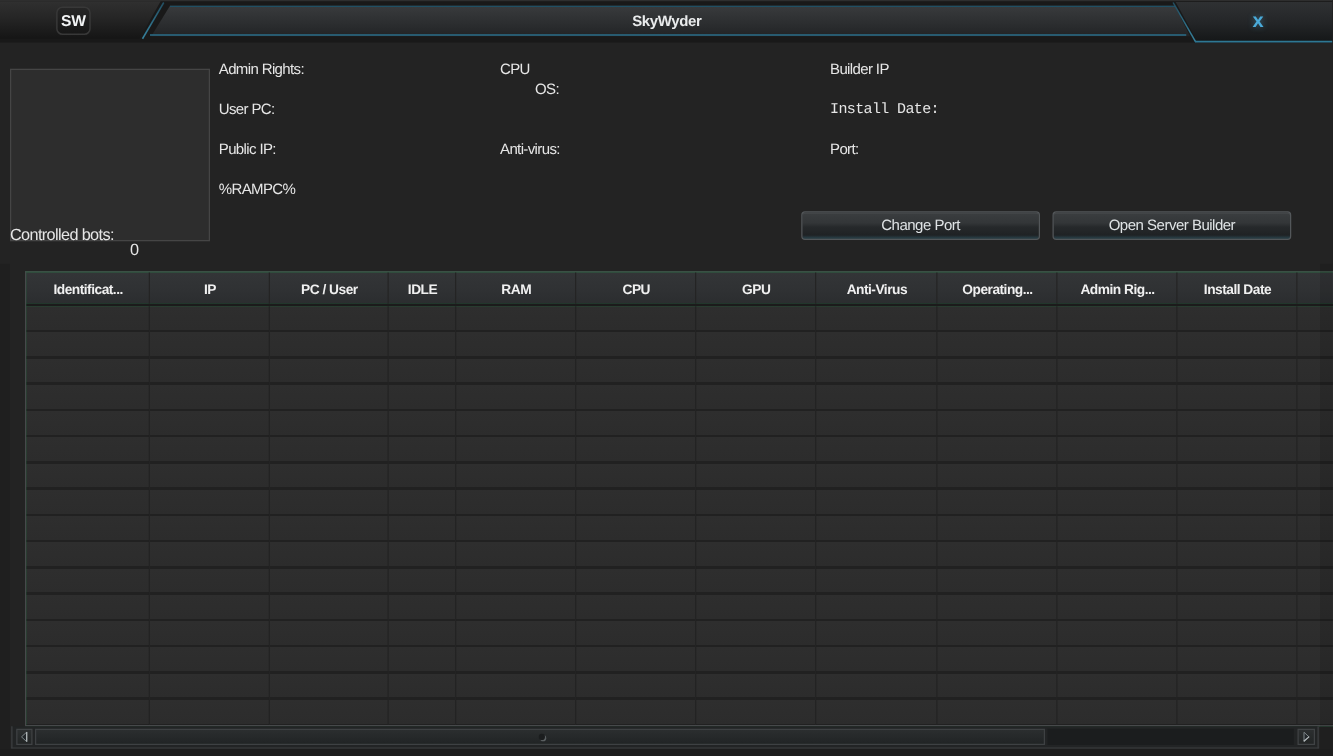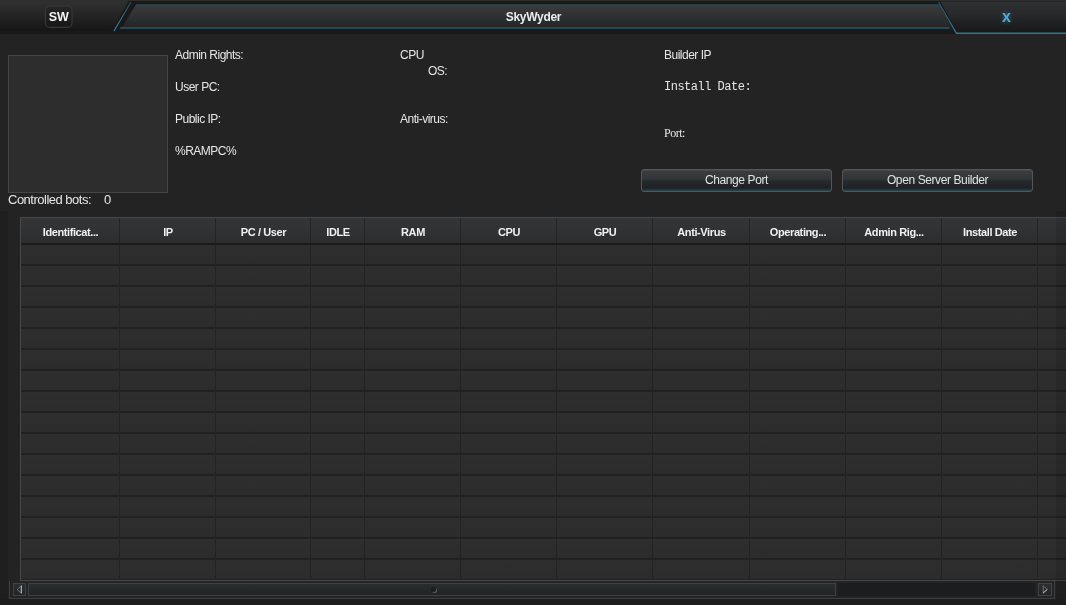--- a/index.html
+++ b/index.html
@@ -69,35 +69,35 @@
 
     <rect x="45.5" y="5.8" width="26.5" height="21.6" rx="4.5" fill="url(#gSW)" stroke="#383838" stroke-width="1.2"></rect>
     <text x="58.8" y="20.8" font-family="Liberation Sans, sans-serif" font-size="12.5" font-weight="bold" fill="#f2f4f5" text-anchor="middle">SW</text>
 
     <text x="533.5" y="20.9" font-family="Liberation Sans, sans-serif" font-size="12" font-weight="bold" fill="#e9ebec" letter-spacing="-0.3" text-anchor="middle">SkyWyder</text>
 
     <text x="1006.5" y="21.8" font-family="Liberation Sans, sans-serif" font-size="16" font-weight="bold" fill="#4aabda" text-anchor="middle" style="text-shadow:0 0 5px rgba(80,180,225,0.45)">x</text>
   </svg>
 
   <div class="abs" style="left:8px;top:55px;width:158px;height:136px;background:#2d2d2d;border:1px solid #454545;"></div>
-  <div class="lbl" style="left:8px;top:192px;font-size:13px;">Controlled bots:</div>
+  <div class="lbl" style="left:8px;top:180px;font-size:13px;">Controlled bots:</div>
   <div class="lbl" style="left:104px;top:192px;font-size:13px;">0</div>
 
   <div class="lbl" style="left:175px;top:47px;">Admin Rights:</div>
   <div class="lbl" style="left:175px;top:79px;">User PC:</div>
   <div class="lbl" style="left:175px;top:111px;">Public IP:</div>
   <div class="lbl" style="left:175px;top:143px;">%RAMPC%</div>
 
   <div class="lbl" style="left:400px;top:47px;">CPU</div>
   <div class="lbl" style="left:400px;top:63px;margin-left:28px;">OS:</div>
   <div class="lbl" style="left:400px;top:111px;">Anti-virus:</div>
 
   <div class="lbl" style="left:664px;top:47px;">Builder IP</div>
   <div class="lbl" style="left:664px;top:79px;font-family:Liberation Mono, monospace;">Install Date:</div>
-  <div class="lbl" style="left:664px;top:125px;font-family:Liberation Serif, serif;">Port:</div>
+  <div class="lbl" style="left:664px;top:111px;">Port:</div>
 
   <div class="btn" style="left:641px;top:169px;">Change Port</div>
   <div class="btn" style="left:842px;top:169px;">Open Server Builder</div>
 
   <div class="abs" style="left:20px;top:217px;width:1048px;height:364px;border:1px solid #47494b;background:#15803d;box-sizing:border-box;">
 
     <div class="abs" id="thead" style="left:0;top:0;width:1046px;height:27px;background:linear-gradient(to bottom,#333537 0%,#2f3133 60%,#2b2d2f 100%);border-bottom:2px solid #1b1b1b;box-sizing:border-box;">
       <div class="hc" style="left:0px;width:99px;">Identificat...</div>
       <div class="hc" style="left:99px;width:96px;">IP</div>
       <div class="hc" style="left:195px;width:95px;">PC / User</div>

